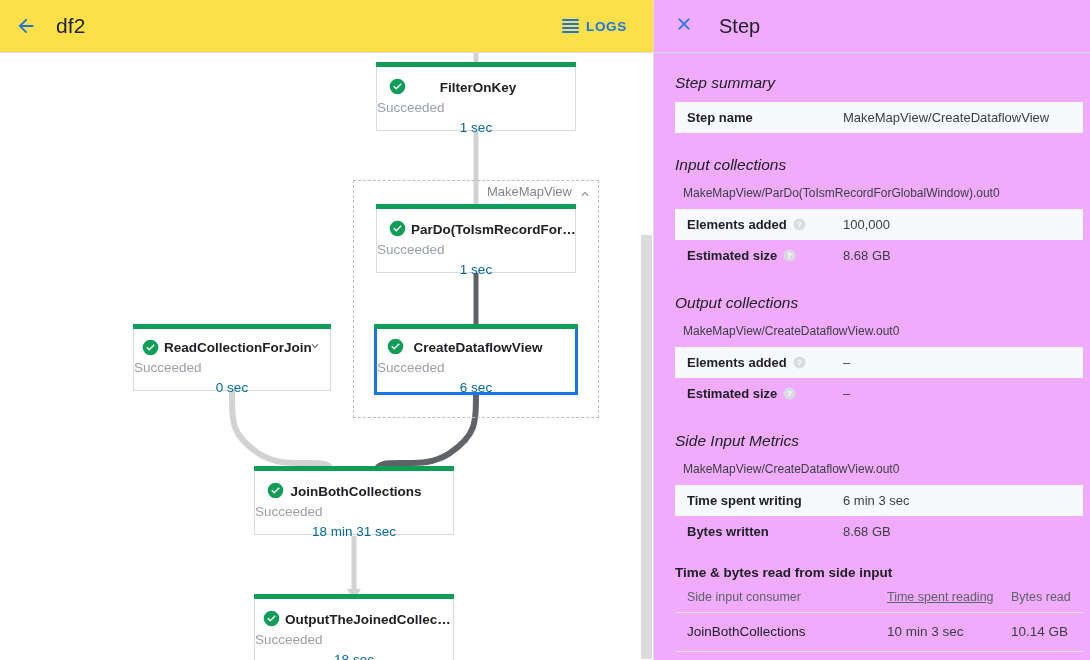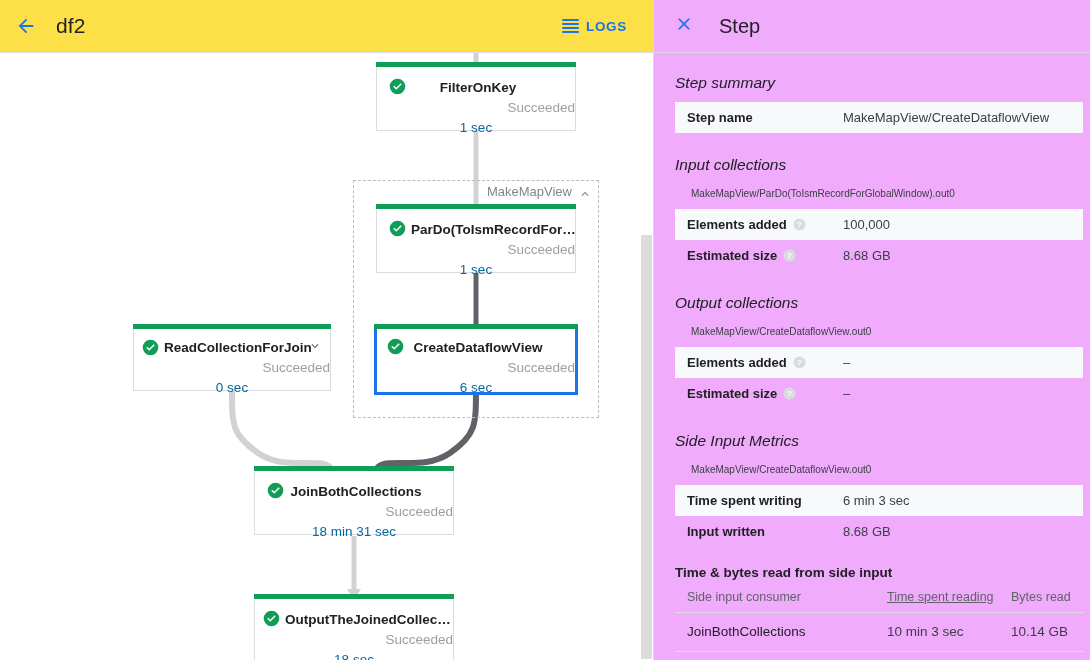--- a/index.html
+++ b/index.html
@@ -100,21 +100,21 @@
     width: 17px; height: 17px;
   }
   .node .title {
     font-size: 13.5px; font-weight: bold; color: #202124;
     text-align: center; margin-top: 12px;
     padding: 0 30px 0 34px;
     white-space: nowrap; overflow: hidden; text-overflow: clip;
     line-height: 17px;
   }
   .node .status {
-    font-size: 13.5px; color: #9aa0a6; text-align: right;
+    font-size: 13.5px; color: #9aa0a6; text-align: left;
     margin-top: 3px; line-height: 17px;
   }
   .node .duration {
     font-size: 13.5px; color: #0369a1; text-align: center;
     margin-top: 3px; line-height: 17px;
   }
   .node .node-chevron {
     position: absolute; right: 8px; top: 10px; width: 14px; height: 14px;
   }
 
@@ -155,21 +155,21 @@
     font-size: 20px; color: #202124; margin-left: 14px; font-weight: 400;
   }
   #right-body { padding: 20px 8px 0 22px; }
 
   .section-title {
     font-size: 15.5px; color: #202124; font-weight: 400;
     margin: 0 0 9px 0; line-height: 20px; font-style: italic;
   }
   .section-title.second { margin-top: 22px; }
   .coll-name {
-    font-size: 10px; color: #3c4043; margin: 0 0 6px 16px; line-height: 19px;
+    font-size: 12px; color: #3c4043; margin: 0 0 6px 8px; line-height: 19px;
     word-break: break-all;
   }
   table.kv { border-collapse: collapse; width: 408px; table-layout: fixed; }
   table.kv td {
     font-size: 13px; padding: 7px 0 7px 12px; line-height: 17px;
     vertical-align: middle;
   }
   table.kv tr.shade { background: #f8f9fa; }
   table.kv td.k { font-weight: bold; color: #202124; width: 168px; }
   table.kv td.v { color: #3c4043; padding-left: 0; }
@@ -414,21 +414,21 @@
 
       <div class="section-title second">Side Input Metrics</div>
       <div class="coll-name">MakeMapView/CreateDataflowView.out0</div>
       <table class="kv">
         <tbody>
             <tr class="shade">
           <td class="k">Time spent writing</td>
           <td class="v">6 min 3 sec</td>
         </tr>
         <tr>
-          <td class="k">Input written</td>
+          <td class="k">Bytes written</td>
           <td class="v">8.68 GB</td>
         </tr>
       </tbody>
         </table>
 
       <div class="subhead">Time &amp; bytes read from side input</div>
       <table class="sidein">
         <tbody>
             <tr>
           <th class="col-consumer">Side input consumer</th>

